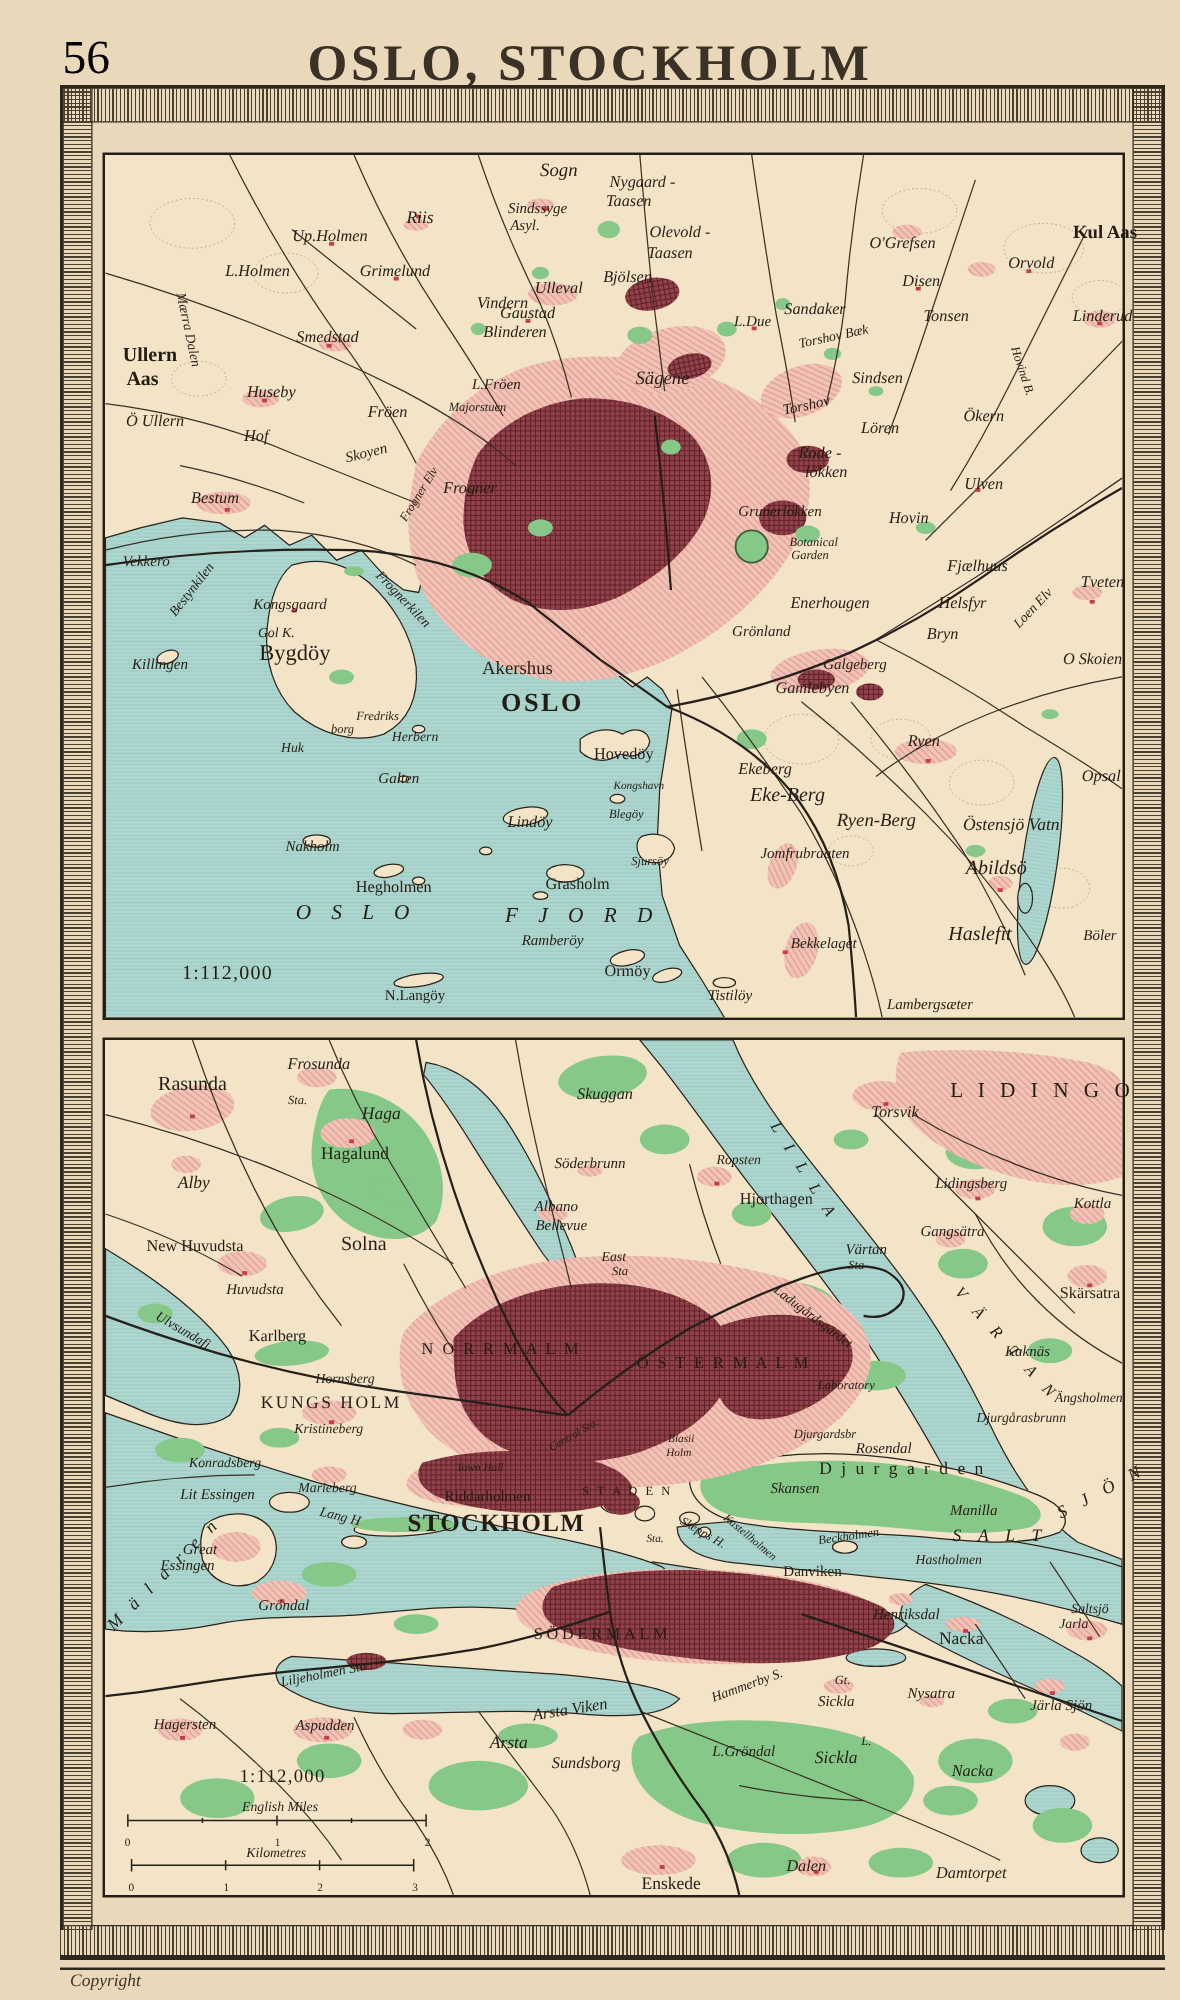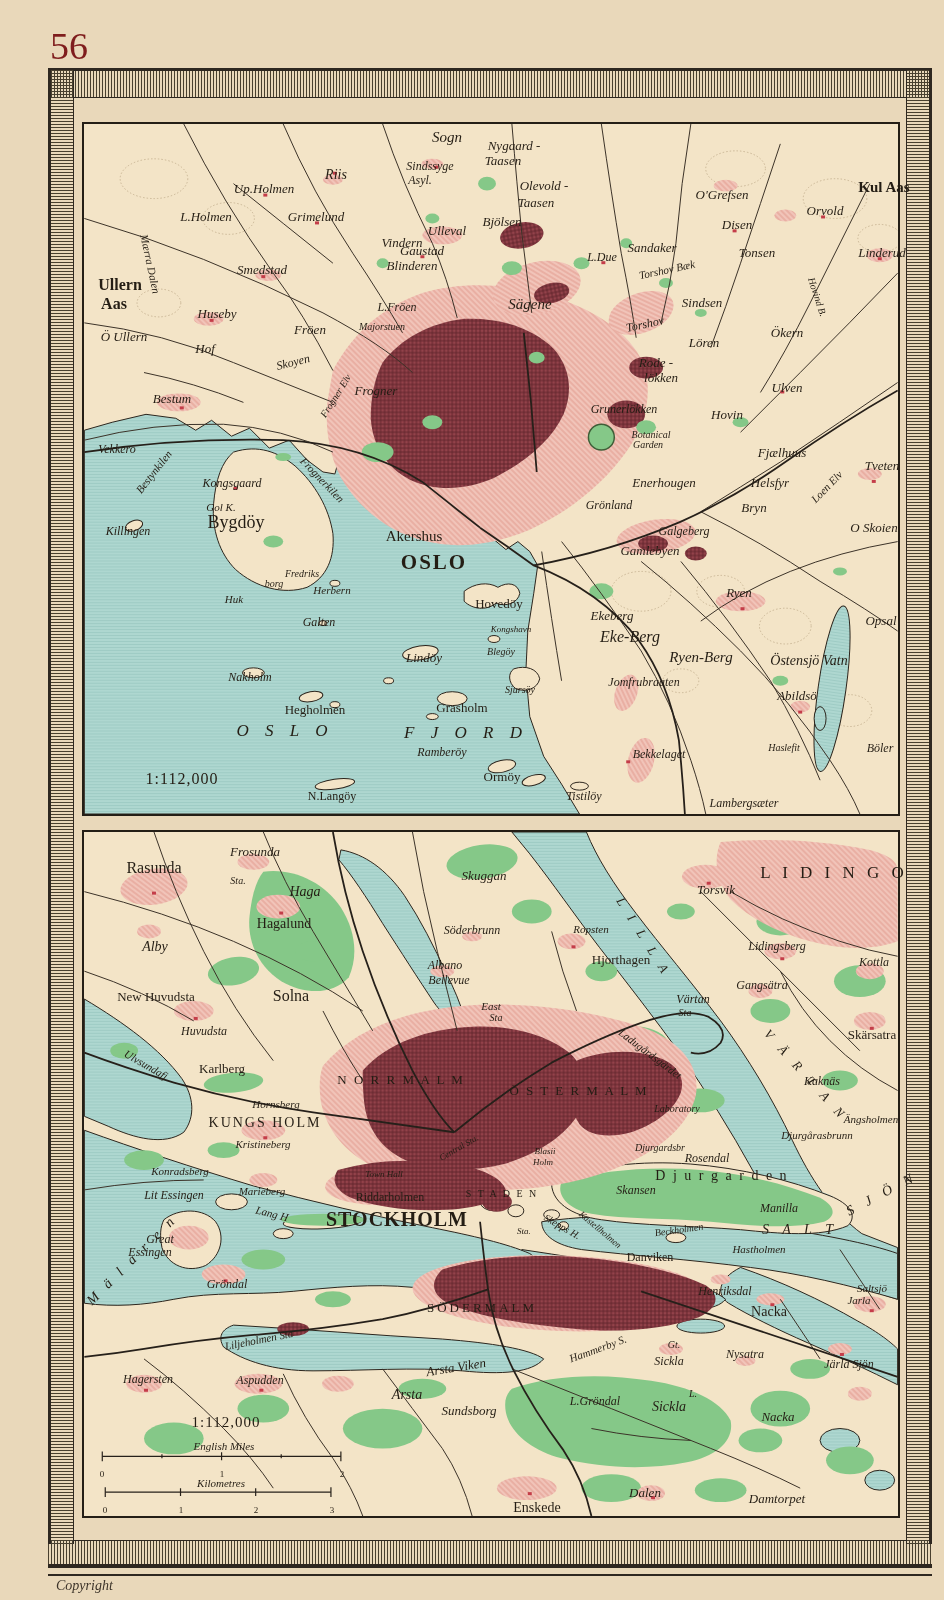--- a/index.html
+++ b/index.html
@@ -4,21 +4,21 @@
 <style>
   html,body{margin:0;padding:0;}
   *{box-sizing:border-box;}
   .page{position:relative;width:944px;height:1600px;background:#e9d8ba;overflow:hidden;
         font-family:"Liberation Serif","DejaVu Serif",serif;color:#352d23;}
   
   .region{position:absolute;top:6px;left:0;width:100%;text-align:center;
           font-size:22px;letter-spacing:1px;color:#3a3127;}
   .title{position:absolute;top:26px;left:0;width:100%;text-align:center;margin:0;
          font-size:41px;font-weight:bold;letter-spacing:3px;color:#3a3127;}
-  .page-number{position:absolute;top:24px;left:50px;font-size:38px;color:#7f1d1d;}
+  .page-number{position:absolute;top:24px;left:50px;font-size:38px;color:#000000;}
   
   .b-strip{position:absolute;}
   .b-top{left:48px;top:68px;width:884px;height:30px;border-top:3px solid #2e2720;border-bottom:1px solid #2e2720;
          background:repeating-linear-gradient(90deg,#49402f 0 1px,rgba(0,0,0,0) 1px 3px);}
   .b-bottom{left:48px;top:1540px;width:884px;height:28px;border-top:1px solid #2e2720;border-bottom:4px solid #2e2720;
          background:repeating-linear-gradient(90deg,#49402f 0 1px,rgba(0,0,0,0) 1px 3px);}
   .b-left{left:48px;top:68px;width:26px;height:1476px;border-left:3px solid #2e2720;border-right:1px solid #2e2720;
          background:repeating-linear-gradient(0deg,#49402f 0 1px,rgba(0,0,0,0) 1px 3px);}
   .b-right{left:906px;top:68px;width:26px;height:1476px;border-right:3px solid #2e2720;border-left:1px solid #2e2720;
          background:repeating-linear-gradient(0deg,#49402f 0 1px,rgba(0,0,0,0) 1px 3px);}
@@ -32,20 +32,21 @@
   .map-label{position:absolute;white-space:nowrap;line-height:1;color:#241d14;
              font-family:"Liberation Serif","DejaVu Serif",serif;}
   .copyright{position:absolute;left:56px;top:1578px;font-size:14px;font-style:italic;color:#3d342a;}
 </style>
 </head>
 <body>
 
 <div class="page">
 
   <div class="page-number">56</div>
+  <h1 class="title">OSLO, STOCKHOLM</h1>
 
   <div class="b-strip b-top"></div>
   <div class="b-strip b-bottom"></div>
   <div class="b-strip b-left"></div>
   <div class="b-strip b-right"></div>
   <div class="b-strip b-underline"></div>
 
   <div class="map-panel oslo-panel">
     <svg width="814" height="690" viewBox="0 0 818 694">
       <defs>
@@ -276,21 +277,21 @@
         <span class="map-label" style="left: 600px; top: 407px; font-size: 12px; font-style: italic; transform: translate(-50%, -50%) rotate(0deg);">Galgeberg</span>
         <span class="map-label" style="left: 566px; top: 426px; font-size: 13px; font-style: italic; transform: translate(-50%, -50%) rotate(0deg);">Gamlebyen</span>
         <span class="map-label" style="left: 790px; top: 403px; font-size: 13px; font-style: italic; transform: translate(-50%, -50%) rotate(0deg);">O Skoien</span>
         <span class="map-label" style="left: 655px; top: 468px; font-size: 13px; font-style: italic; transform: translate(-50%, -50%) rotate(0deg);">Ryen</span>
         <span class="map-label" style="left: 528px; top: 491px; font-size: 13px; font-style: italic; transform: translate(-50%, -50%) rotate(0deg);">Ekeberg</span>
         <span class="map-label" style="left: 546px; top: 513px; font-size: 16px; font-style: italic; transform: translate(-50%, -50%) rotate(0deg);">Eke-Berg</span>
         <span class="map-label" style="left: 797px; top: 496px; font-size: 13px; font-style: italic; transform: translate(-50%, -50%) rotate(0deg);">Opsal</span>
         <span class="map-label" style="left: 617px; top: 533px; font-size: 15px; font-style: italic; transform: translate(-50%, -50%) rotate(0deg);">Ryen-Berg</span>
         <span class="map-label" style="left: 725px; top: 537px; font-size: 14px; font-style: italic; transform: translate(-50%, -50%) rotate(0deg);">Östensjö Vatn</span>
         <span class="map-label" style="left: 560px; top: 558px; font-size: 12px; font-style: italic; transform: translate(-50%, -50%) rotate(0deg);">Jomfrubraaten</span>
-        <span class="map-label" style="left: 713px; top: 571px; font-size: 13px; font-style: italic; transform: translate(-50%, -50%) rotate(0deg);">Abildsö</span>
+        <span class="map-label" style="left: 713px; top: 571px; font-size: 16px; font-style: italic; transform: translate(-50%, -50%) rotate(0deg);">Abildsö</span>
         <span class="map-label" style="left: 148px; top: 359px; font-size: 12px; font-style: italic; transform: translate(-50%, -50%) rotate(0deg);">Kongsgaard</span>
         <span class="map-label" style="left: 137px; top: 383px; font-size: 11px; font-style: italic; transform: translate(-50%, -50%) rotate(0deg);">Gol K.</span>
         <span class="map-label" style="left: 152px; top: 398px; font-size: 18px; transform: translate(-50%, -50%) rotate(0deg);">Bygdöy</span>
         <span class="map-label" style="left: 330px; top: 412px; font-size: 15px; transform: translate(-50%, -50%) rotate(0deg);">Akershus</span>
         <span class="map-label" style="left: 350px; top: 438px; font-size: 21px; font-weight: bold; letter-spacing: 2px; transform: translate(-50%, -50%) rotate(0deg);">OSLO</span>
         <span class="map-label" style="left: 44px; top: 407px; font-size: 12px; font-style: italic; transform: translate(-50%, -50%) rotate(0deg);">Killingen</span>
         <span class="map-label" style="left: 218px; top: 450px; font-size: 10px; font-style: italic; transform: translate(-50%, -50%) rotate(0deg);">Fredriks</span>
         <span class="map-label" style="left: 190px; top: 460px; font-size: 10px; font-style: italic; transform: translate(-50%, -50%) rotate(0deg);">borg</span>
         <span class="map-label" style="left: 248px; top: 466px; font-size: 11px; font-style: italic; transform: translate(-50%, -50%) rotate(0deg);">Herbern</span>
         <span class="map-label" style="left: 150px; top: 475px; font-size: 11px; font-style: italic; transform: translate(-50%, -50%) rotate(0deg);">Huk</span>
@@ -304,21 +305,21 @@
         <span class="map-label" style="left: 231px; top: 585px; font-size: 13px; transform: translate(-50%, -50%) rotate(0deg);">Hegholmen</span>
         <span class="map-label" style="left: 201px; top: 606px; font-size: 17px; font-style: italic; letter-spacing: 6px; transform: translate(-50%, -50%) rotate(0deg);">O S L O</span>
         <span class="map-label" style="left: 382px; top: 608px; font-size: 17px; font-style: italic; letter-spacing: 6px; transform: translate(-50%, -50%) rotate(0deg);">F J O R D</span>
         <span class="map-label" style="left: 378px; top: 583px; font-size: 13px; transform: translate(-50%, -50%) rotate(0deg);">Grasholm</span>
         <span class="map-label" style="left: 358px; top: 628px; font-size: 12px; font-style: italic; transform: translate(-50%, -50%) rotate(0deg);">Ramberöy</span>
         <span class="map-label" style="left: 418px; top: 652px; font-size: 13px; transform: translate(-50%, -50%) rotate(0deg);">Ormöy</span>
         <span class="map-label" style="left: 248px; top: 672px; font-size: 12px; transform: translate(-50%, -50%) rotate(0deg);">N.Langöy</span>
         <span class="map-label" style="left: 500px; top: 672px; font-size: 12px; font-style: italic; transform: translate(-50%, -50%) rotate(0deg);">Tistilöy</span>
         <span class="map-label" style="left: 575px; top: 630px; font-size: 12px; font-style: italic; transform: translate(-50%, -50%) rotate(0deg);">Bekkelaget</span>
         <span class="map-label" style="left: 660px; top: 679px; font-size: 12px; font-style: italic; transform: translate(-50%, -50%) rotate(0deg);">Lambergsæter</span>
-        <span class="map-label" style="left: 700px; top: 624px; font-size: 10px; font-style: italic; transform: translate(-50%, -50%) rotate(0deg);">Haslefit</span>
+        <span class="map-label" style="left: 700px; top: 624px; font-size: 16px; font-style: italic; transform: translate(-50%, -50%) rotate(0deg);">Haslefit</span>
         <span class="map-label" style="left: 796px; top: 624px; font-size: 12px; font-style: italic; transform: translate(-50%, -50%) rotate(0deg);">Böler</span>
         <span class="map-label" style="left: 98px; top: 655px; font-size: 16px; letter-spacing: 1px; transform: translate(-50%, -50%) rotate(0deg);">1:112,000</span>
       </div>
   </div>
 
   <div class="map-panel sthlm-panel">
     <svg width="814" height="684" viewBox="0 0 818 688">
       <rect x="0" y="0" width="818" height="688" fill="#f3e4c7"></rect>
 
       <g stroke="#2b241c" stroke-width="1">

